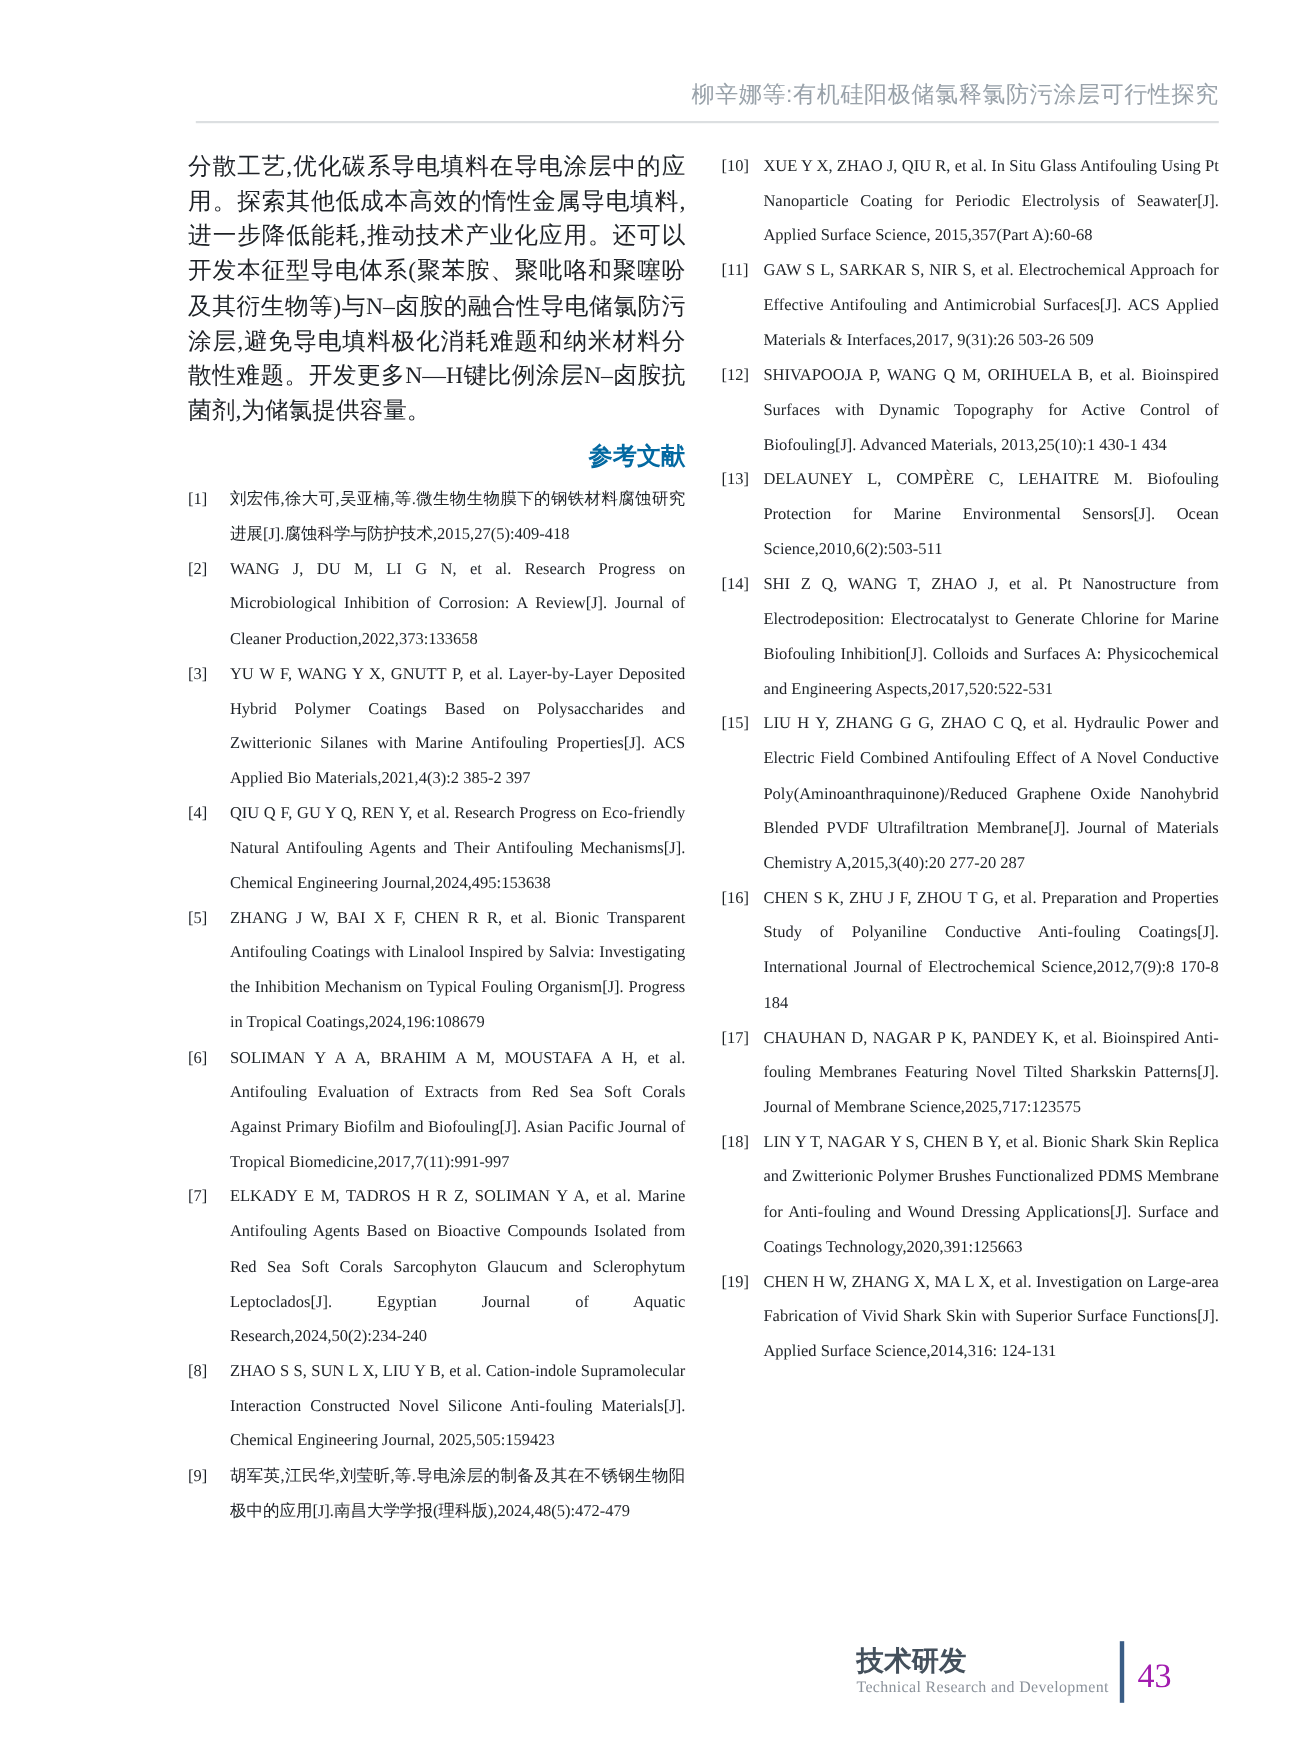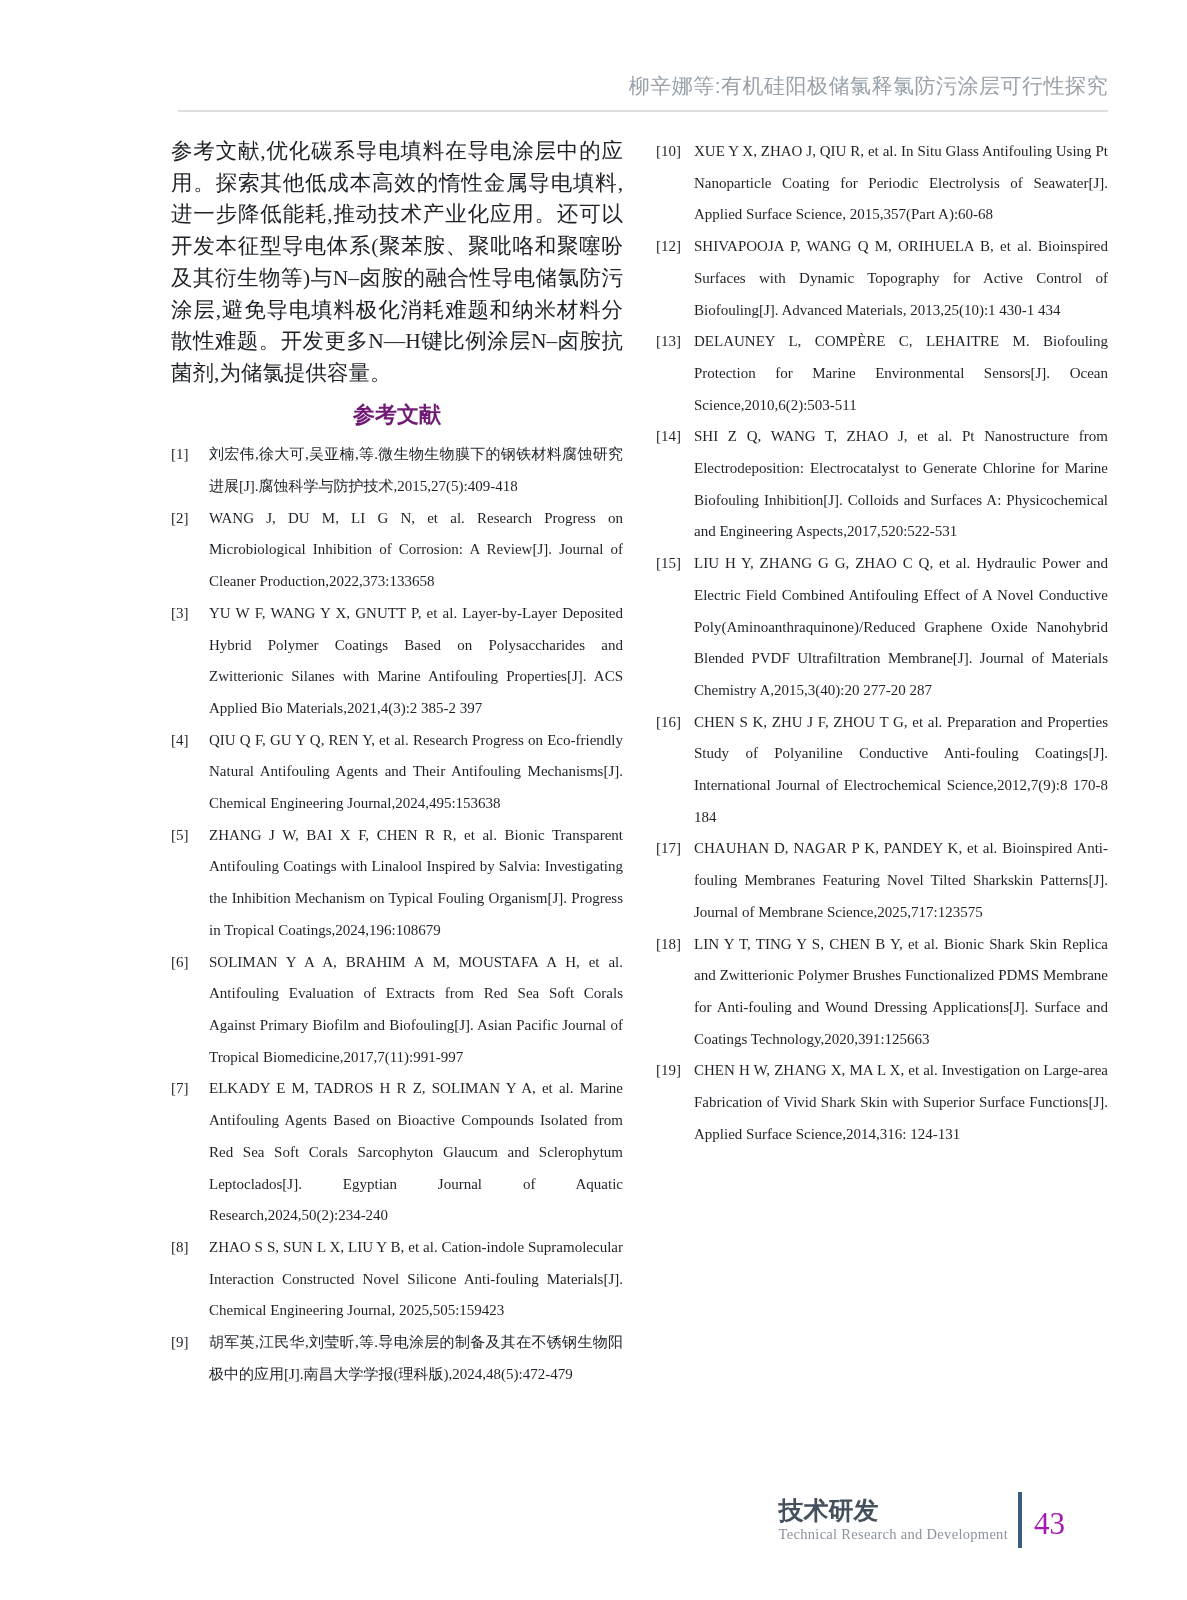--- a/index.html
+++ b/index.html
@@ -37,27 +37,27 @@
   .col { width: 452px; flex: 0 0 452px; }
 
   .lead-paragraph {
     font-size: 21.5px;
     line-height: 31.7px;
     text-align: justify;
     color: #1e2227;
   }
 
   .ref-heading {
-    text-align: center;
+    text-align: right;
     font-weight: bold;
     font-size: 22px;
     line-height: 31.7px;
     margin-top: 9px;
     margin-bottom: 9px;
-    color: #701a75;
+    color: #0369a1;
     font-family: "Liberation Sans", "DejaVu Sans", sans-serif;
   }
 
   .ref-list { width: 100%; }
   .ref-item { display: flex; font-size: 15px; line-height: 31.7px; }
   .ref-num { flex: 0 0 38px; color: #1e2227; }
   .ref-text { flex: 1 1 auto; text-align: justify; color: #1e2227; }
 
   
   .footer {
@@ -94,21 +94,21 @@
 </head>
 <body>
 
 <div class="page">
 
   <div class="running-header">柳辛娜等:有机硅阳极储氯释氯防污涂层可行性探究</div>
 
   <div class="columns">
 
     <div class="col">
-      <p class="lead-paragraph">参考文献,优化碳系导电填料在导电涂层中的应用。探索其他低成本高效的惰性金属导电填料,进一步降低能耗,推动技术产业化应用。还可以开发本征型导电体系(聚苯胺、聚吡咯和聚噻吩及其衍生物等)与N–卤胺的融合性导电储氯防污涂层,避免导电填料极化消耗难题和纳米材料分散性难题。开发更多N—H键比例涂层N–卤胺抗菌剂,为储氯提供容量。</p>
+      <p class="lead-paragraph">分散工艺,优化碳系导电填料在导电涂层中的应用。探索其他低成本高效的惰性金属导电填料,进一步降低能耗,推动技术产业化应用。还可以开发本征型导电体系(聚苯胺、聚吡咯和聚噻吩及其衍生物等)与N–卤胺的融合性导电储氯防污涂层,避免导电填料极化消耗难题和纳米材料分散性难题。开发更多N—H键比例涂层N–卤胺抗菌剂,为储氯提供容量。</p>
 
       <div class="ref-heading">参考文献</div>
 
       <div class="ref-list">
           <div class="ref-item">
             <span class="ref-num">[1]</span>
             <span class="ref-text">刘宏伟,徐大可,吴亚楠,等.微生物生物膜下的钢铁材料腐蚀研究进展[J].腐蚀科学与防护技术,2015,27(5):409-418</span>
           </div>
           <div class="ref-item">
             <span class="ref-num">[2]</span>
@@ -145,20 +145,24 @@
         </div>
     </div>
 
     <div class="col">
       <div class="ref-list">
           <div class="ref-item">
             <span class="ref-num">[10]</span>
             <span class="ref-text">XUE Y X, ZHAO J, QIU R, et al. In Situ Glass Antifouling Using Pt Nanoparticle Coating for Periodic Electrolysis of Seawater[J]. Applied Surface Science, 2015,357(Part A):60-68</span>
           </div>
           <div class="ref-item">
+            <span class="ref-num">[11]</span>
+            <span class="ref-text">GAW S L, SARKAR S, NIR S, et al. Electrochemical Approach for Effective Antifouling and Antimicrobial Surfaces[J]. ACS Applied Materials &amp; Interfaces,2017, 9(31):26 503-26 509</span>
+          </div>
+          <div class="ref-item">
             <span class="ref-num">[12]</span>
             <span class="ref-text">SHIVAPOOJA P, WANG Q M, ORIHUELA B, et al. Bioinspired Surfaces with Dynamic Topography for Active Control of Biofouling[J]. Advanced Materials, 2013,25(10):1 430-1 434</span>
           </div>
           <div class="ref-item">
             <span class="ref-num">[13]</span>
             <span class="ref-text">DELAUNEY L, COMPÈRE C, LEHAITRE M. Biofouling Protection for Marine Environmental Sensors[J]. Ocean Science,2010,6(2):503-511</span>
           </div>
           <div class="ref-item">
             <span class="ref-num">[14]</span>
             <span class="ref-text">SHI Z Q, WANG T, ZHAO J, et al. Pt Nanostructure from Electrodeposition: Electrocatalyst to Generate Chlorine for Marine Biofouling Inhibition[J]. Colloids and Surfaces A: Physicochemical and Engineering Aspects,2017,520:522-531</span>
@@ -170,21 +174,21 @@
           <div class="ref-item">
             <span class="ref-num">[16]</span>
             <span class="ref-text">CHEN S K, ZHU J F, ZHOU T G, et al. Preparation and Properties Study of Polyaniline Conductive Anti-fouling Coatings[J]. International Journal of Electrochemical Science,2012,7(9):8 170-8 184</span>
           </div>
           <div class="ref-item">
             <span class="ref-num">[17]</span>
             <span class="ref-text">CHAUHAN D, NAGAR P K, PANDEY K, et al. Bioinspired Anti-fouling Membranes Featuring Novel Tilted Sharkskin Patterns[J]. Journal of Membrane Science,2025,717:123575</span>
           </div>
           <div class="ref-item">
             <span class="ref-num">[18]</span>
-            <span class="ref-text">LIN Y T, TING Y S, CHEN B Y, et al. Bionic Shark Skin Replica and Zwitterionic Polymer Brushes Functionalized PDMS Membrane for Anti-fouling and Wound Dressing Applications[J]. Surface and Coatings Technology,2020,391:125663</span>
+            <span class="ref-text">LIN Y T, NAGAR Y S, CHEN B Y, et al. Bionic Shark Skin Replica and Zwitterionic Polymer Brushes Functionalized PDMS Membrane for Anti-fouling and Wound Dressing Applications[J]. Surface and Coatings Technology,2020,391:125663</span>
           </div>
           <div class="ref-item">
             <span class="ref-num">[19]</span>
             <span class="ref-text">CHEN H W, ZHANG X, MA L X, et al. Investigation on Large-area Fabrication of Vivid Shark Skin with Superior Surface Functions[J]. Applied Surface Science,2014,316: 124-131</span>
           </div>
         </div>
     </div>
 
   </div>
 

